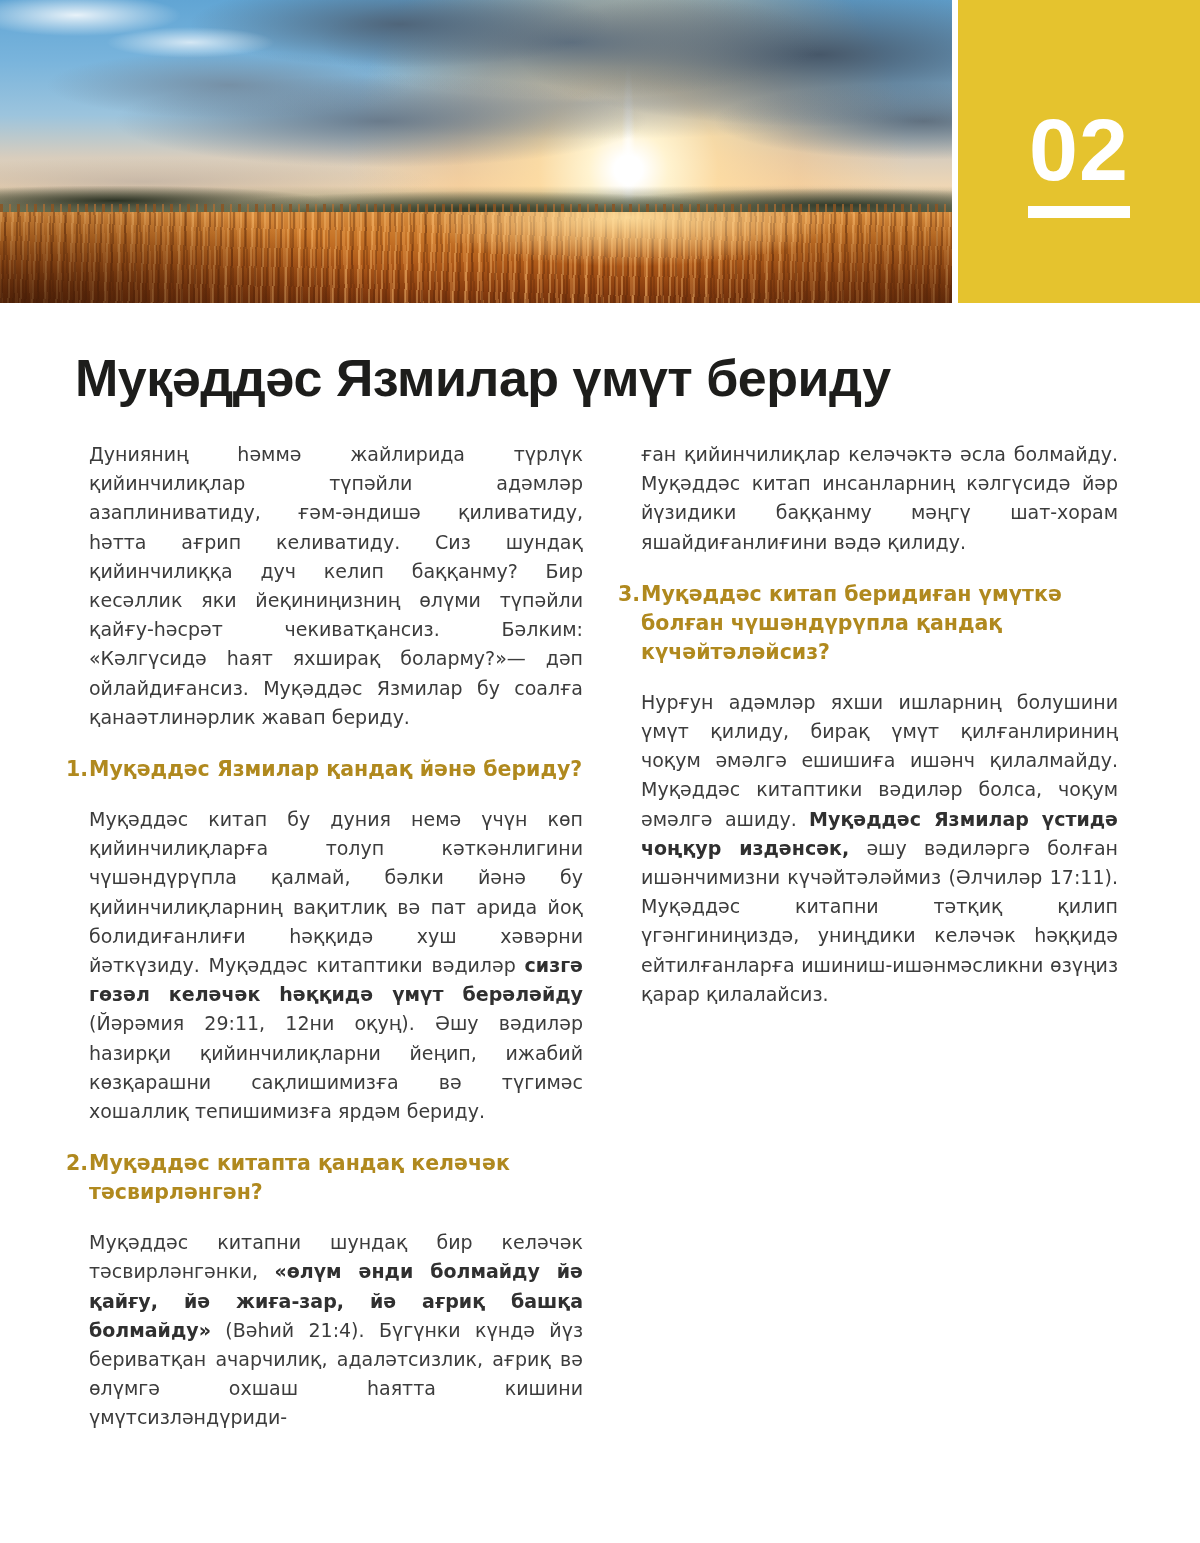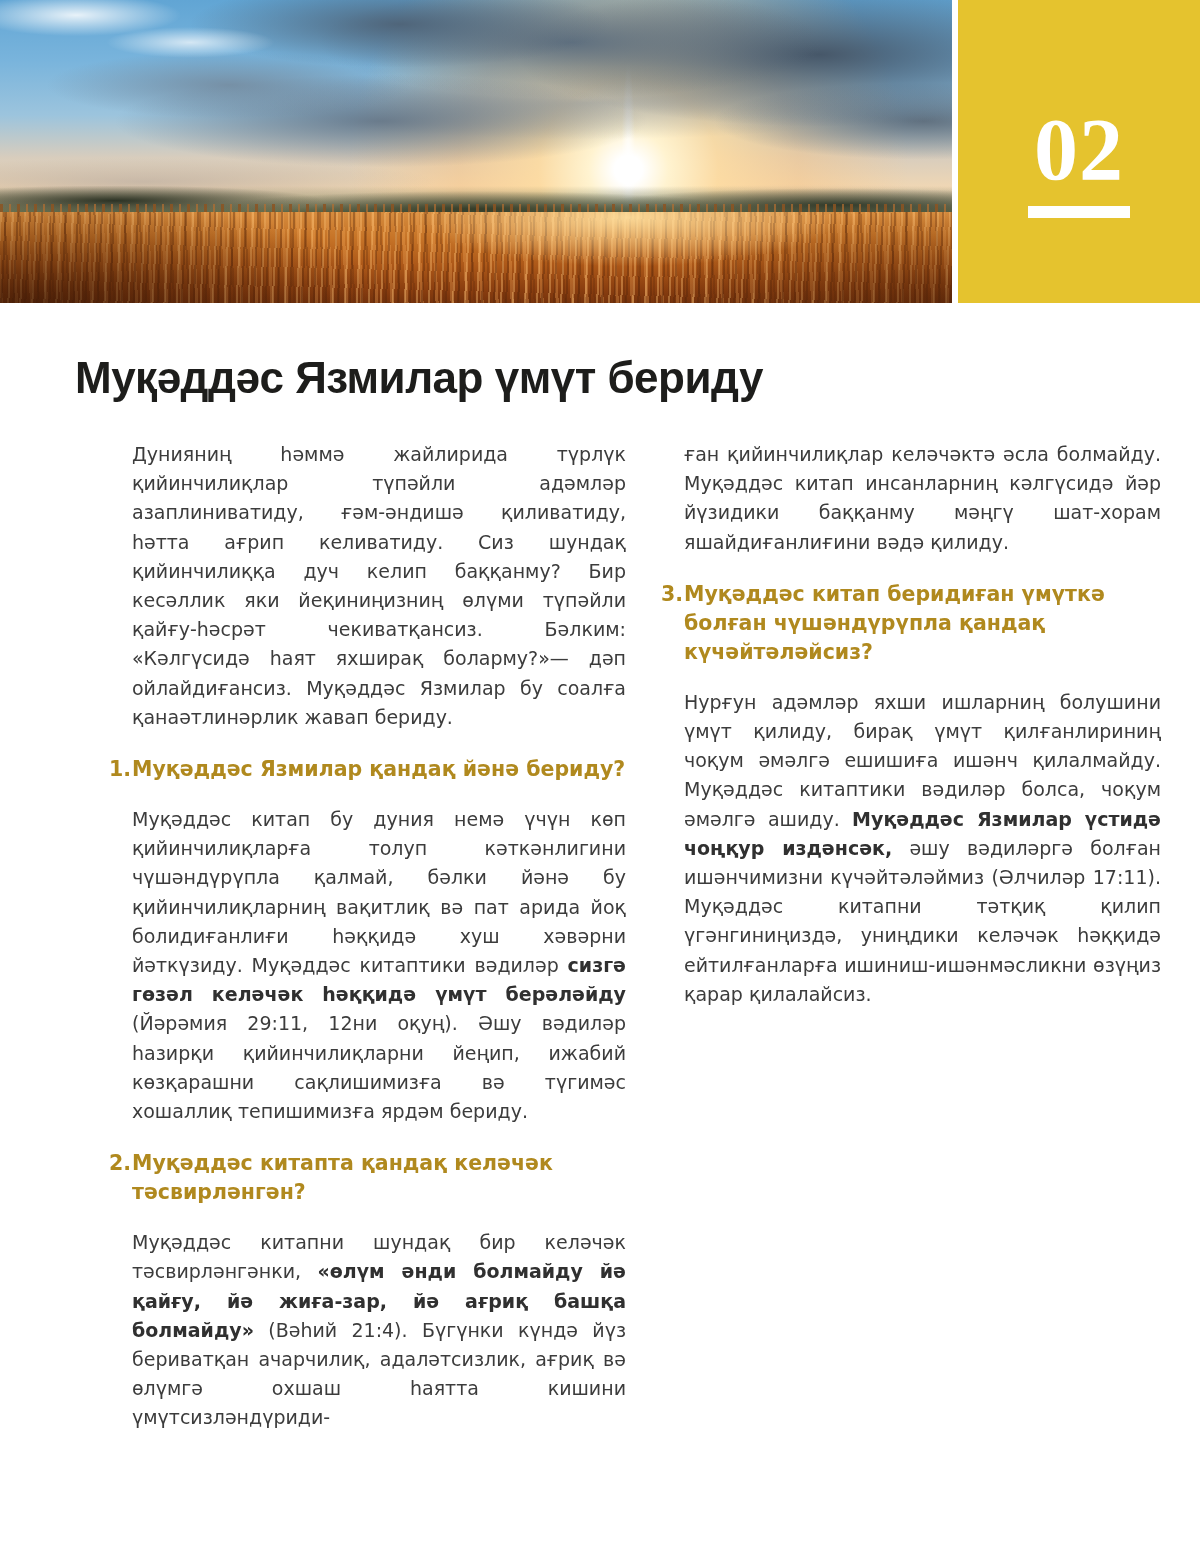--- a/index.html
+++ b/index.html
@@ -65,37 +65,37 @@
       repeating-linear-gradient(90deg, rgba(140,84,34,.85) 0 3px, rgba(140,84,34,0) 3px 9px, rgba(180,110,48,.7) 9px 11px, rgba(180,110,48,0) 11px 17px);
   }
   .badge{
     position:absolute;left:958px;right:0;top:0;height:303px;
     background:var(--accent-yellow,#e5c32e);
     display:flex;align-items:center;justify-content:center;
   }
   .badge-inner{transform:translateY(10px);text-align:center;}
   .badge-number{
     font-size:88px;line-height:88px;font-weight:800;color:#ffffff;
-    font-family:Liberation Serif, serif;letter-spacing:1px;
+    font-family:Liberation Sans, sans-serif;letter-spacing:1px;
   }
   .badge-underline{width:102px;height:12px;background:#ffffff;margin:12px auto 0;}
 
   
   .title{
     margin:49px 75px 0 75px;
-    font-size:44px;line-height:52px;font-weight:800;
+    font-size:52px;line-height:52px;font-weight:800;
     letter-spacing:-0.5px;
     color:var(--title-color,#1d1d1b);
     font-family:"Liberation Sans","DejaVu Sans",sans-serif;
   }
 
   
   .columns{
     display:flex;gap:35px;
-    padding:36px 73px 0 109px;
+    padding:36px 73px 0 66px;
     font-size:19px;
   }
   .col{flex:none;}
   .col-left{width:517px;}
   .col-right{width:500px;}
 
   .para{
     margin:0 0 0 23px;
     text-align:justify;
     line-height:29.2px;

